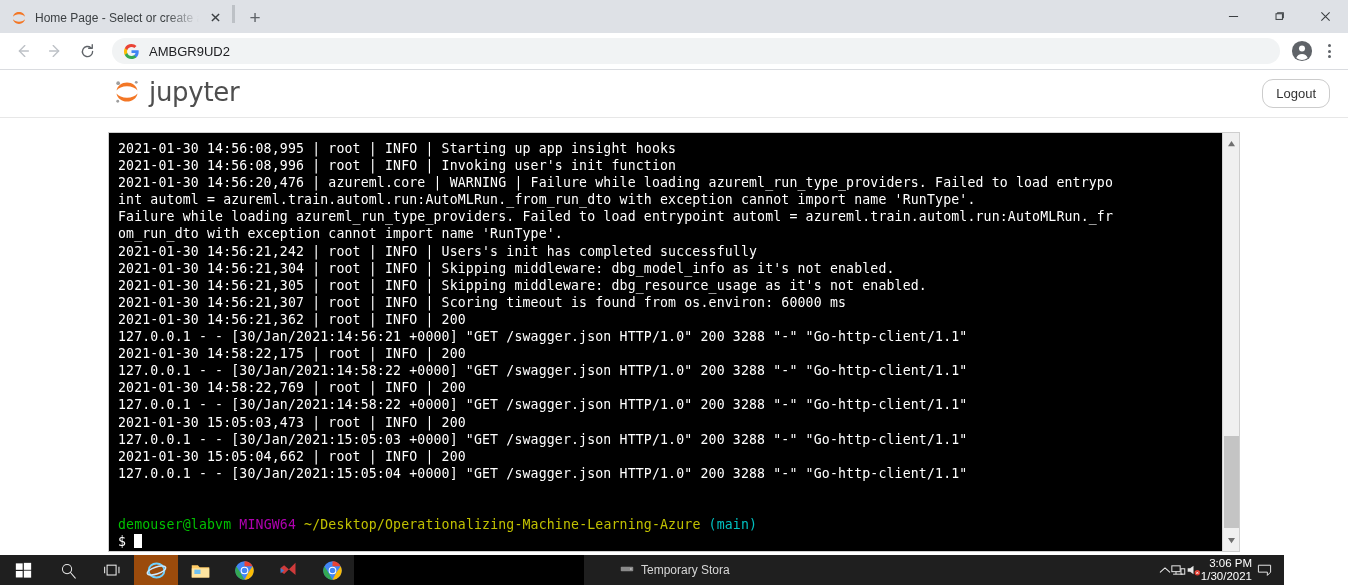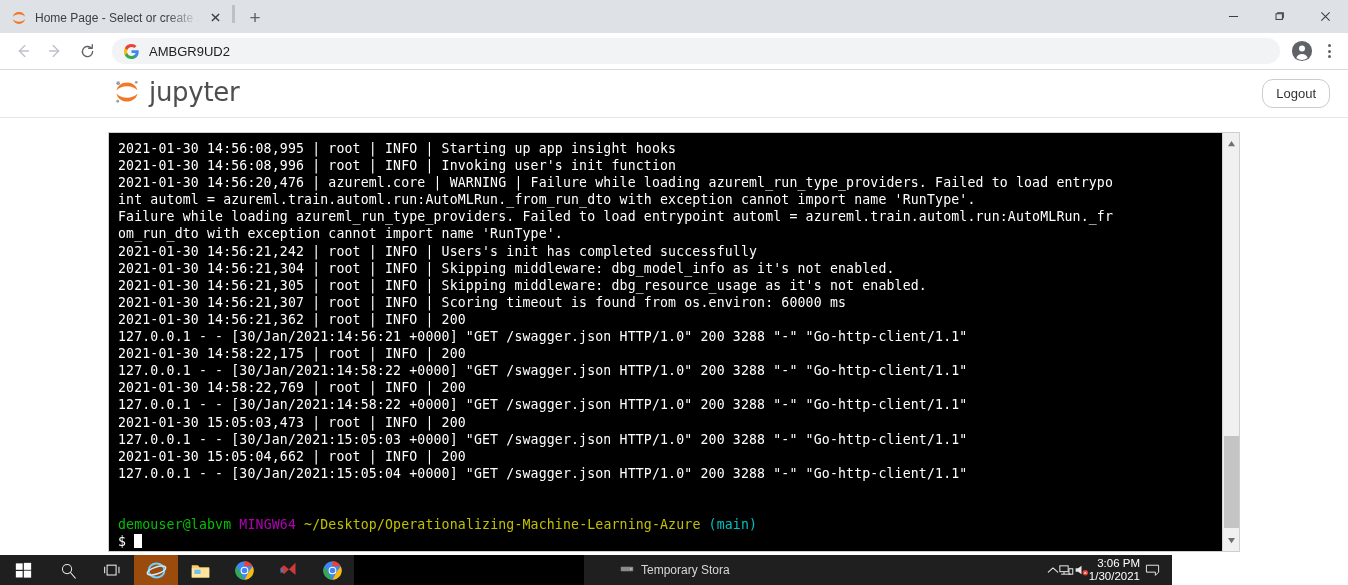--- a/index.html
+++ b/index.html
@@ -200,21 +200,21 @@
     left: 1px; right: 1px;
     bottom: 4px;
     height: 92px;
     background: #c4c4c4;
   }
 
   
   .taskbar {
     position: absolute;
     left: 0; bottom: 0;
-    width: 1172px; height: 30px;
+    width: 1284px; height: 30px;
     background: #1f1f1f;
     display: flex;
     align-items: center;
     z-index: 30;
   }
   .tb-item {
     width: 44px; height: 30px;
     display: flex; align-items: center; justify-content: center;
     flex: 0 0 44px;
   }

